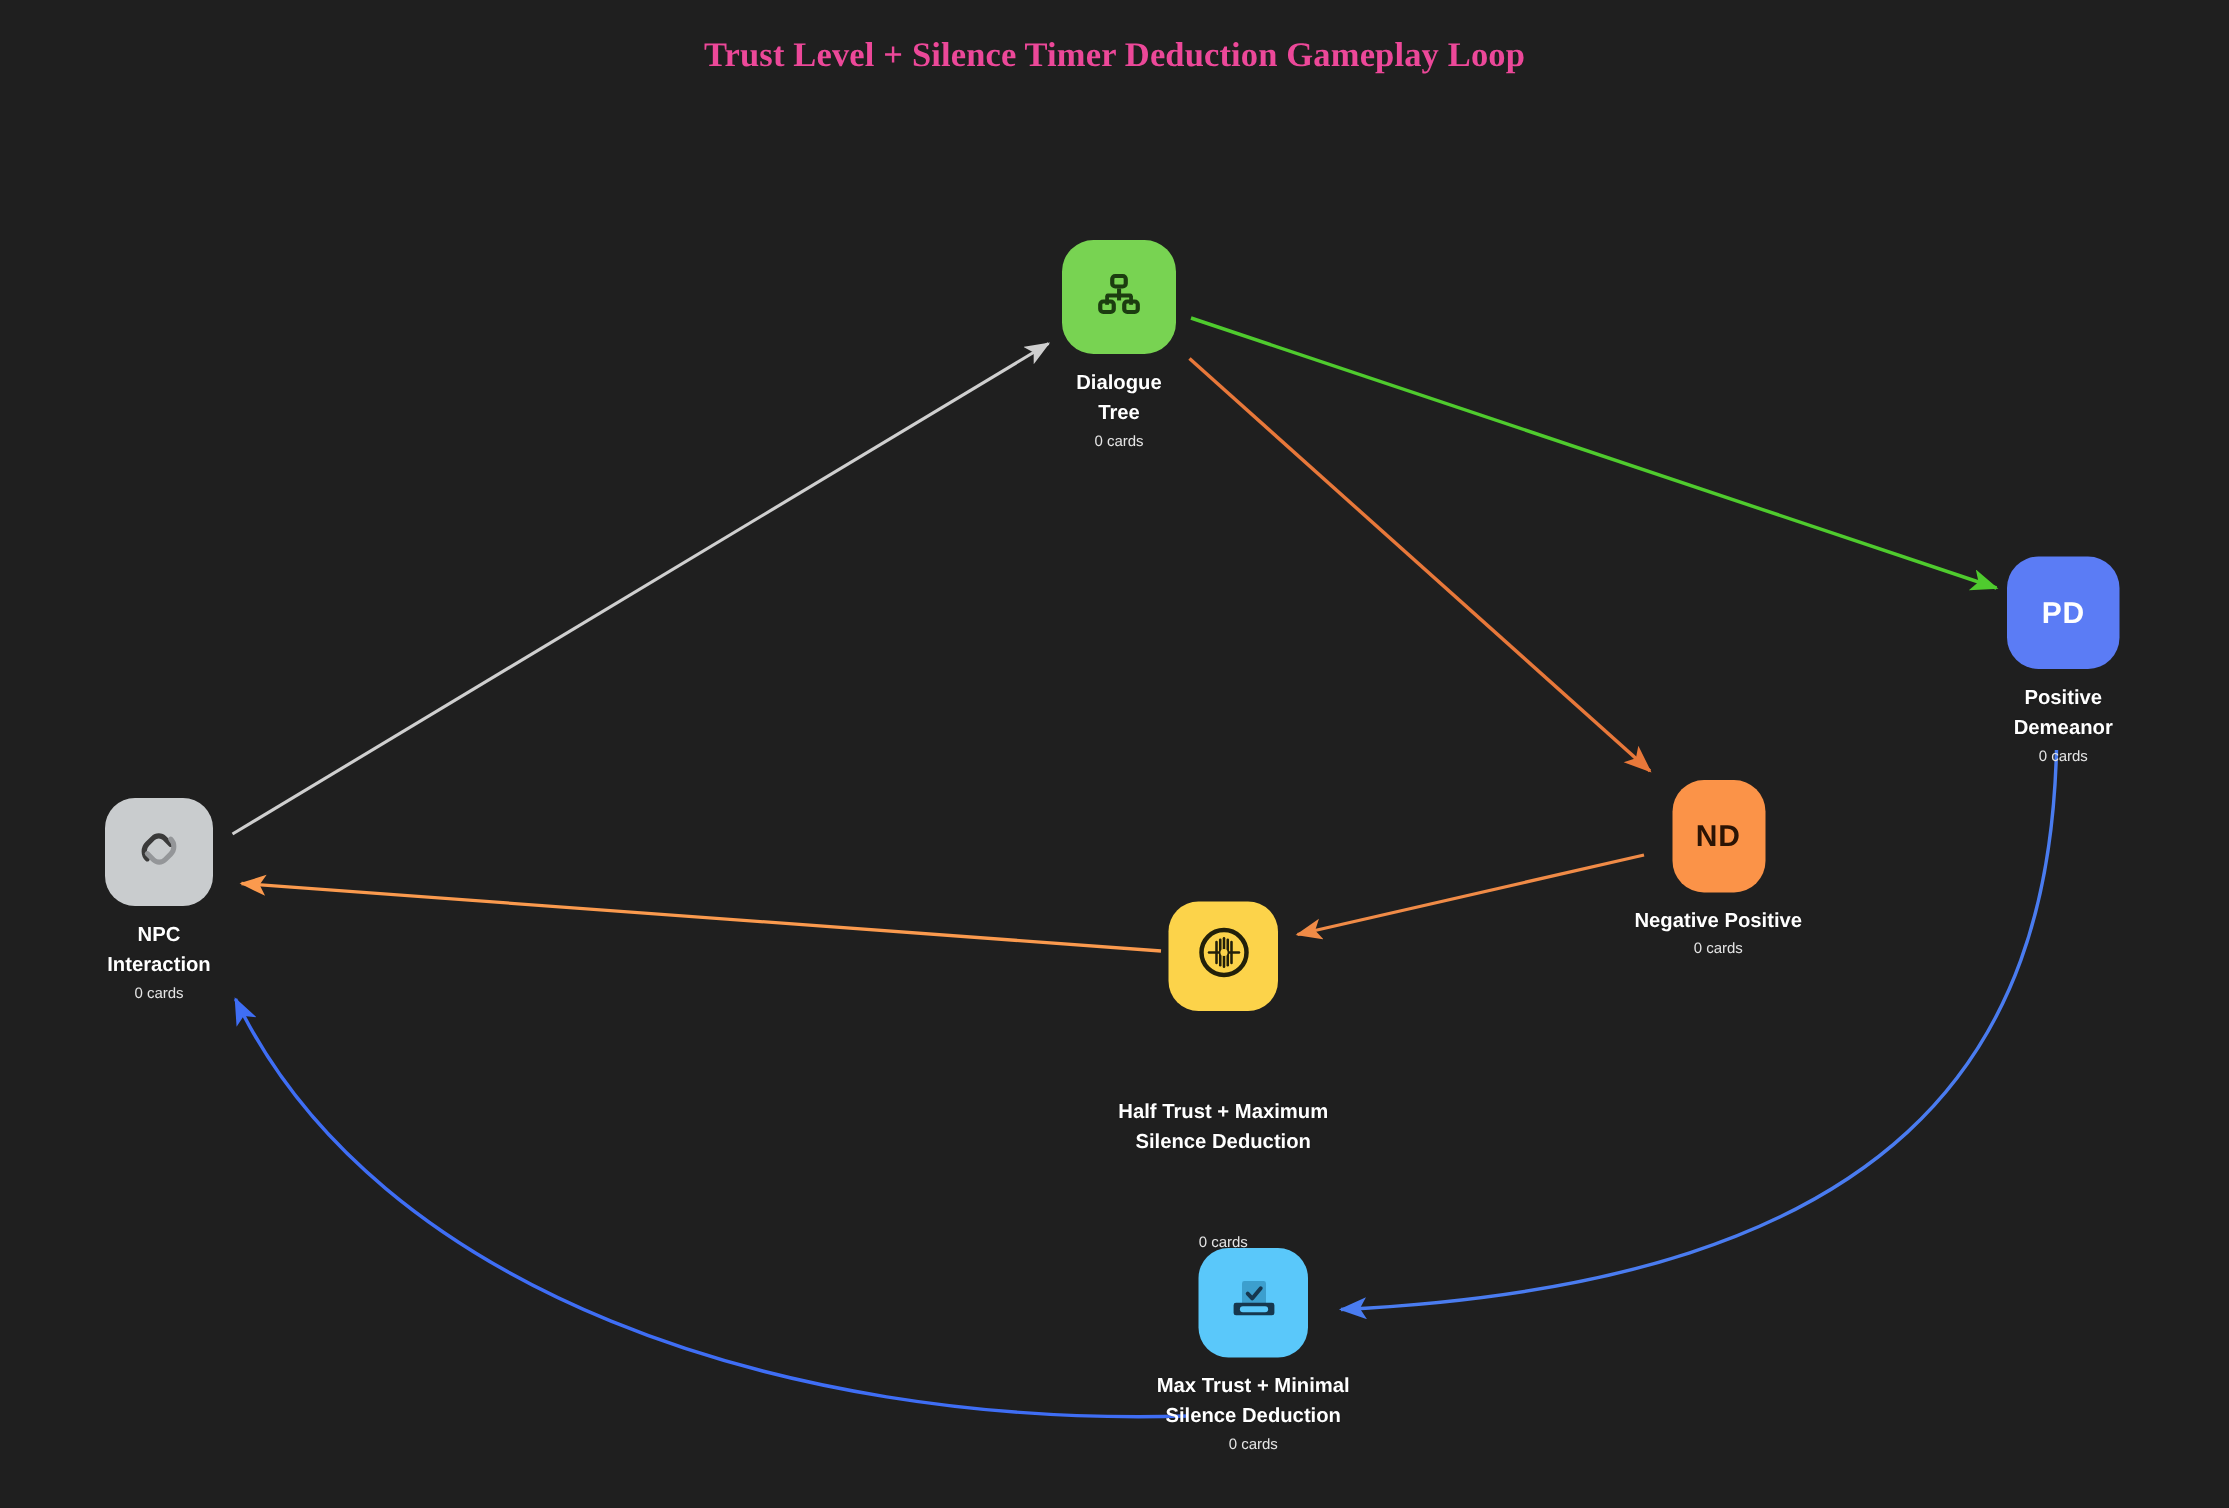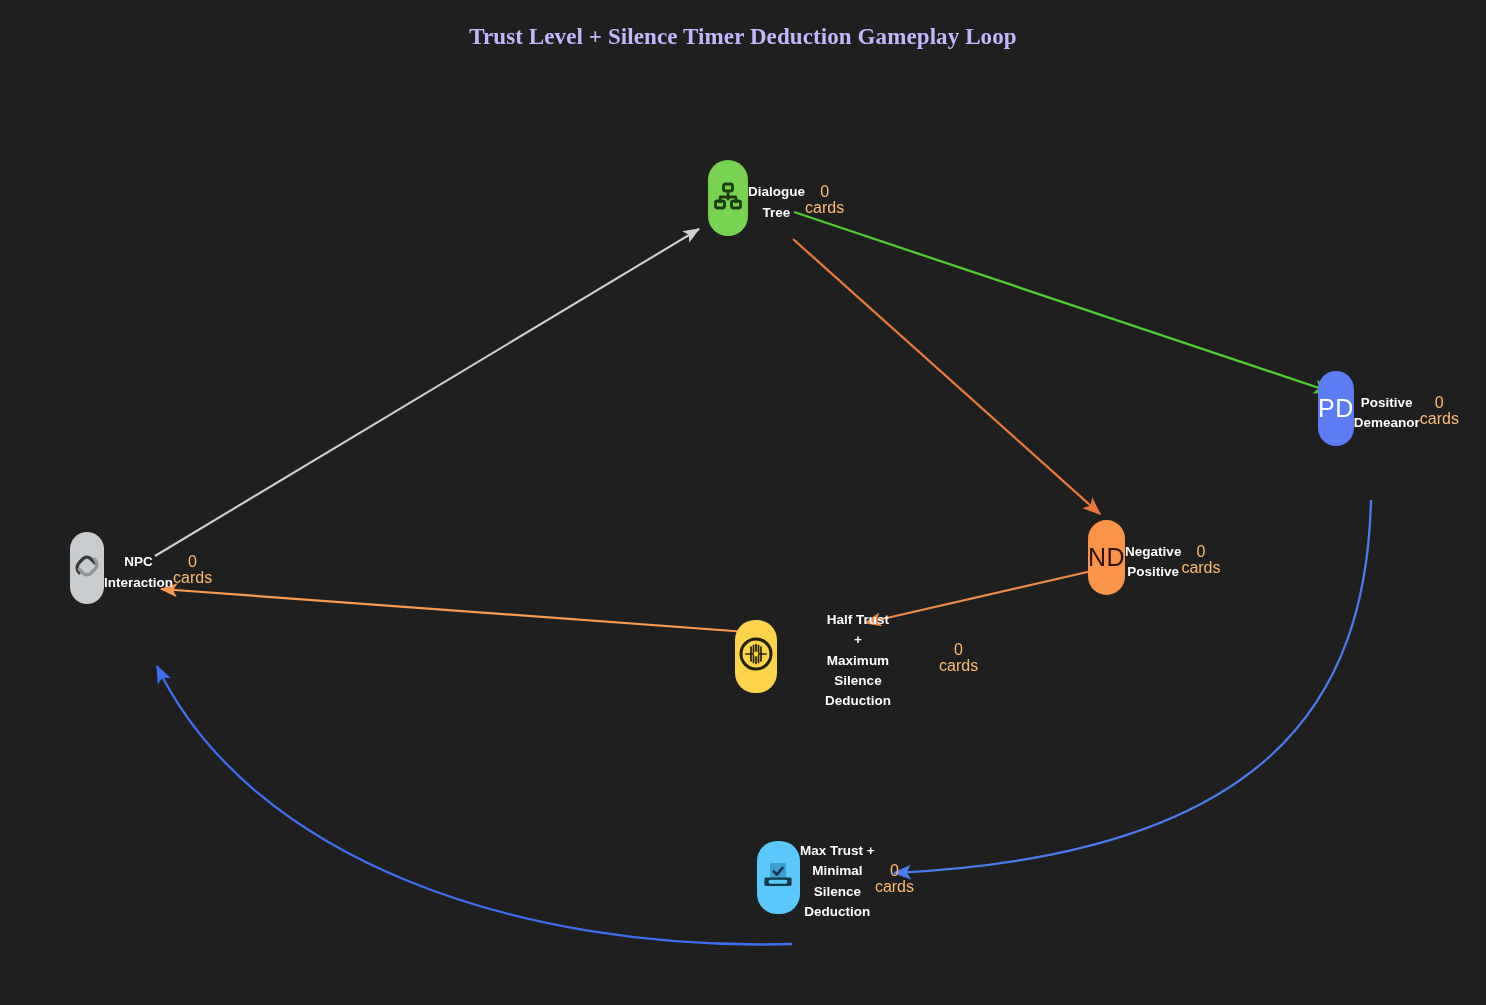--- a/index.html
+++ b/index.html
@@ -23,65 +23,65 @@
   }
   #title {
     position: absolute;
     top: 24px;
     left: 0;
     width: 1486px;
     text-align: center;
     font-family: "Liberation Serif", serif;
     font-weight: bold;
     font-size: 23px;
-    color: #c4b5fd;
+    color: #ec4899;
     letter-spacing: 0.1px;
     white-space: nowrap;
   }
   #edges {
     position: absolute;
     inset: 0;
     width: 1486px;
     height: 1005px;
     pointer-events: none;
   }
   .node {
     position: absolute;
     display: flex;
-    flex-direction: row;
+    flex-direction: column;
     align-items: center;
   }
   .node-box {
     border-radius: 22px;
     display: flex;
     align-items: center;
     justify-content: center;
     box-sizing: border-box;
   }
   .node-initials {
     font-family: "Liberation Sans", sans-serif;
-    font-weight: normal;
-    font-size: 25px;
+    font-weight: bold;
+    font-size: 20px;
     letter-spacing: 0.5px;
     line-height: 1;
   }
   .node-label {
     margin-top: 9px;
     font-size: 13.5px;
     font-weight: bold;
     color: #ffffff;
     text-align: center;
     line-height: 1.5;
     white-space: pre-line;
     text-shadow: 0 0 1px rgba(0,0,0,.4);
   }
   .node-count {
     margin-top: 4px;
-    font-size: 16px;
-    color: #fdba74;
+    font-size: 10px;
+    color: #e5e5e5;
     text-align: center;
     line-height: 1;
   }
   .node-icon { display:block; }
 </style>
 </head>
 <body style="background: rgb(31, 31, 31);">
 
 <div id="canvas">
 

